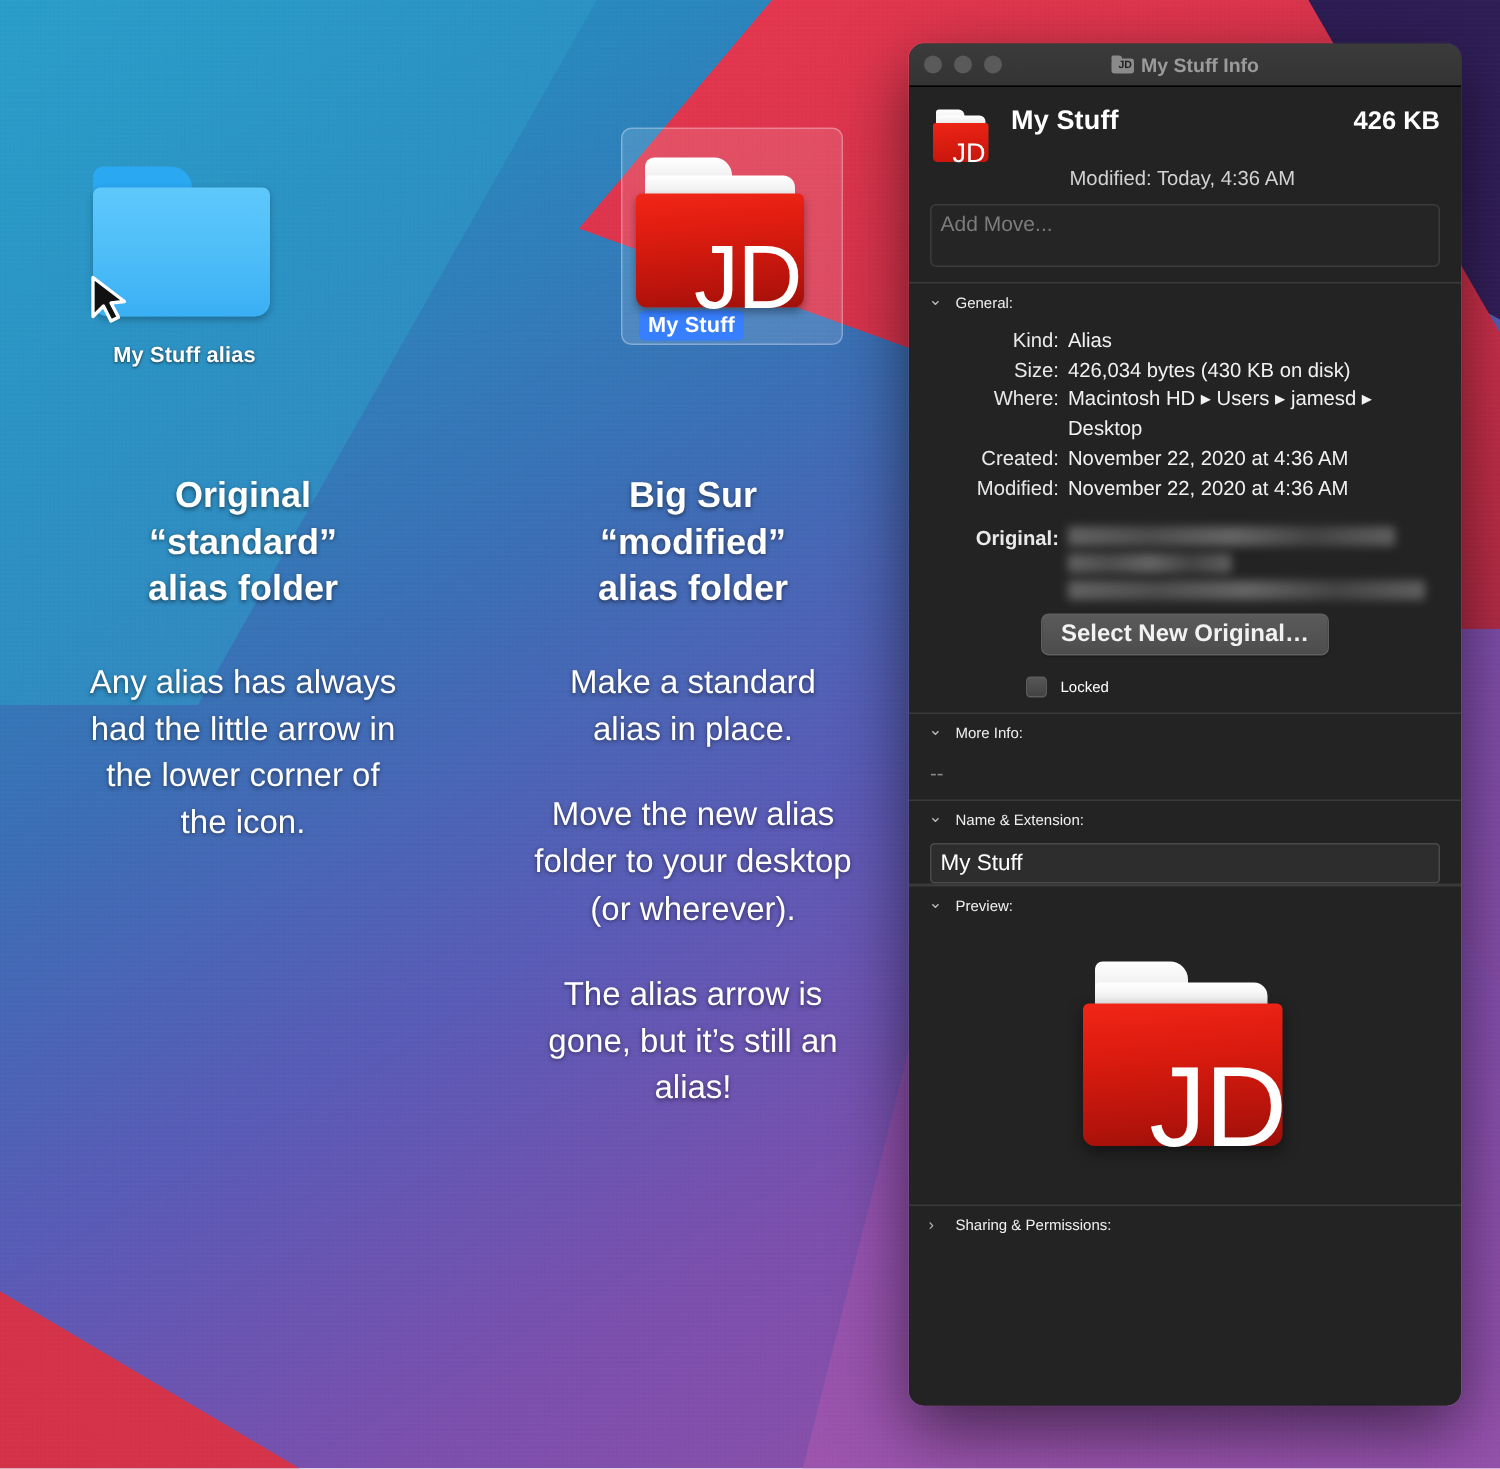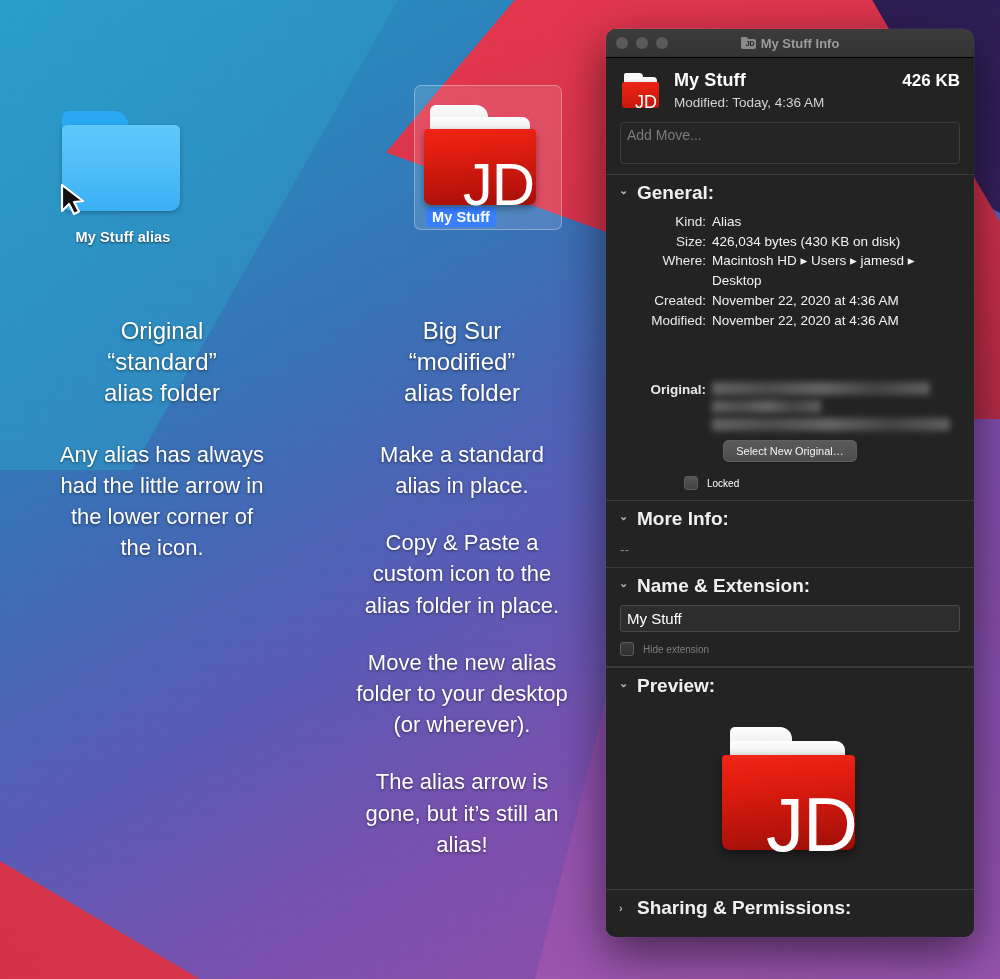--- a/index.html
+++ b/index.html
@@ -108,21 +108,21 @@
     text-shadow: 0 1px 2px rgba(0,0,0,.65); display: inline-block;
     padding: 2px 6px; border-radius: 4px; letter-spacing: .1px;
   }
   .icon-label.selected { background: #1a6dff; text-shadow: none; }
 
   
   .caption-col { position: absolute; width: 300px; text-align: center; color: #fff; }
   #col-left  { left: 12px;  top: 315px; }
   #col-right { left: 312px; top: 315px; }
   .cap-head {
-    font-size: 24px; font-weight: 400; line-height: 1.3;
+    font-size: 24px; font-weight: 700; line-height: 1.3;
     text-shadow: 0 1px 3px rgba(0,0,0,.5); margin-bottom: 30px;
     white-space: pre-line;
   }
   .cap-body {
     font-size: 22px; font-weight: 400; line-height: 1.42;
     text-shadow: 0 1px 3px rgba(0,0,0,.5); margin-bottom: 26px;
     white-space: pre-line;
   }
 
   
@@ -163,61 +163,61 @@
   .hdr-icon .backtab { position:absolute; left:4px; top:1px; width:19px; height:7px;
     background:linear-gradient(180deg,#fff,#ececec); border-radius:2px 4px 0 0; }
   .hdr-icon .paper { position:absolute; left:4px; top:5px; width:33px; height:7px;
     background:linear-gradient(180deg,#fff,#e4e4e4); border-radius:2px 4px 0 0; }
   .hdr-icon .body { position:absolute; left:2px; top:10px; width:37px; height:26px;
     background:linear-gradient(175deg,#ee2415,#c6150c); border-radius:2px 2px 3px 3px; }
   .hdr-icon .jd { position:absolute; right:5px; bottom:1px; color:#fff;
     font-size:18px; font-weight:300; line-height:1; }
   .hdr-text { flex: 1 1 auto; padding-left: 12px; }
   .hdr-name { font-size: 18px; font-weight: 700; letter-spacing: .1px; }
-  .hdr-mod { font-size: 13.5px; color: #d2d2d2; margin-top: 4px; }
+  .hdr-mod { font-size: 13.5px; color: #d2d2d2; margin-top: 20px; text-align: center; }
   .hdr-size { font-size: 17px; font-weight: 700; white-space: nowrap; padding-top:1px;}
 
   .tags-field {
     margin: 4px 14px 0 14px; height: 42px; border-radius: 4px;
     border: 1px solid #3c3c3c; background: #252525;
     font-size: 14px; color: #7c7c7c; padding: 4px 6px;
   }
 
   .divider { height: 1px; background: #3a3a3a; margin-top: 10px; }
 
   .section-head {
     display: flex; align-items: center; gap: 8px;
-    padding: 7px 14px 6px 13px; font-size: 19px; font-weight: 700; color: #f0f0f0;
+    padding: 7px 14px 6px 13px; font-size: 10px; font-weight: 400; color: #f0f0f0;
   }
   .chev { width: 10px; font-size: 11px; color: #b8b8b8; display:inline-block; }
   .chev.open::before { content: "⌄"; position: relative; top: -3px; }
   .chev.closed::before { content: "›"; }
 
   .kv-table { padding: 2px 14px 8px 14px; font-size: 13.5px; line-height: 1.46; }
   .kv-row { display: flex; }
   .kv-key { width: 92px; text-align: right; font-weight: 400; color: #e9e9e9;
             flex: 0 0 92px; padding-right: 6px; }
   .kv-val { flex: 1 1 auto; color: #f2f2f2; }
 
-  .orig-row { display: flex; padding: 8px 14px 0 14px; font-size: 13.5px; margin-top: 36px; }
+  .orig-row { display: flex; padding: 8px 14px 0 14px; font-size: 13.5px; }
   .orig-key { width: 92px; text-align: right; font-weight: 700; flex: 0 0 92px;
               padding-right: 6px; color: #e9e9e9;}
   .orig-blur { flex: 1 1 auto; }
   .blur-line {
     height: 13px; margin-bottom: 5px; border-radius: 2px;
     background: linear-gradient(90deg,#6d6d6d,#555,#707070,#4a4a4a,#6a6a6a);
     filter: blur(3.2px); opacity: .85;
   }
   .blur-line.l1 { width: 88%; }
   .blur-line.l2 { width: 44%; }
   .blur-line.l3 { width: 96%; }
 
   .btn-row { text-align: center; padding: 4px 0 2px 0; }
   .btn {
-    display: inline-block; font-size: 11px; font-weight: 400; color: #f2f2f2;
+    display: inline-block; font-size: 16px; font-weight: 700; color: #f2f2f2;
     background: linear-gradient(180deg,#5a5a5a,#4d4d4d); border-radius: 5px;
     padding: 4px 12px; border: .5px solid #5f5f5f;
     box-shadow: 0 1px 1px rgba(0,0,0,.3);
   }
 
   .check-row { display: flex; align-items: center; gap: 9px; padding: 12px 0 10px 78px;
                font-size: 10px; }
   .checkbox { width: 14px; height: 14px; border-radius: 3px;
               background: linear-gradient(180deg,#565656,#434343);
               border: .5px solid #5c5c5c; }
@@ -290,23 +290,20 @@
 the lower corner of
 the icon.</div>
   </div>
 
   <div class="caption-col" id="col-right">
     <div class="cap-head">Big Sur
 “modified”
 alias folder</div>
     <div class="cap-body">Make a standard
 alias in place.</div>
-    <div class="cap-body">Copy &amp; Paste a
-custom icon to the
-alias folder in place.</div>
     <div class="cap-body">Move the new alias
 folder to your desktop
 (or wherever).</div>
     <div class="cap-body">The alias arrow is
 gone, but it’s still an
 alias!</div>
   </div>
 
   <div id="info-window">
 
@@ -396,24 +393,20 @@
       </div>
       <div class="moreinfo-val">--</div>
 
       <div class="divider" style="margin-top:0"></div>
 
       <div class="section-head">
         <span class="chev open"></span>
         <span>Name &amp; Extension:</span>
       </div>
       <div class="name-field">My Stuff</div>
-      <div class="check-row dim" style="padding-left:14px;padding-top:10px;padding-bottom:10px">
-        <span class="checkbox"></span>
-        <span>Hide extension</span>
-      </div>
 
       <div class="divider" style="margin-top:0"></div>
 
 
       <div class="divider" style="margin-top:0"></div>
 
       <div class="section-head">
         <span class="chev open"></span>
         <span>Preview:</span>
       </div>

